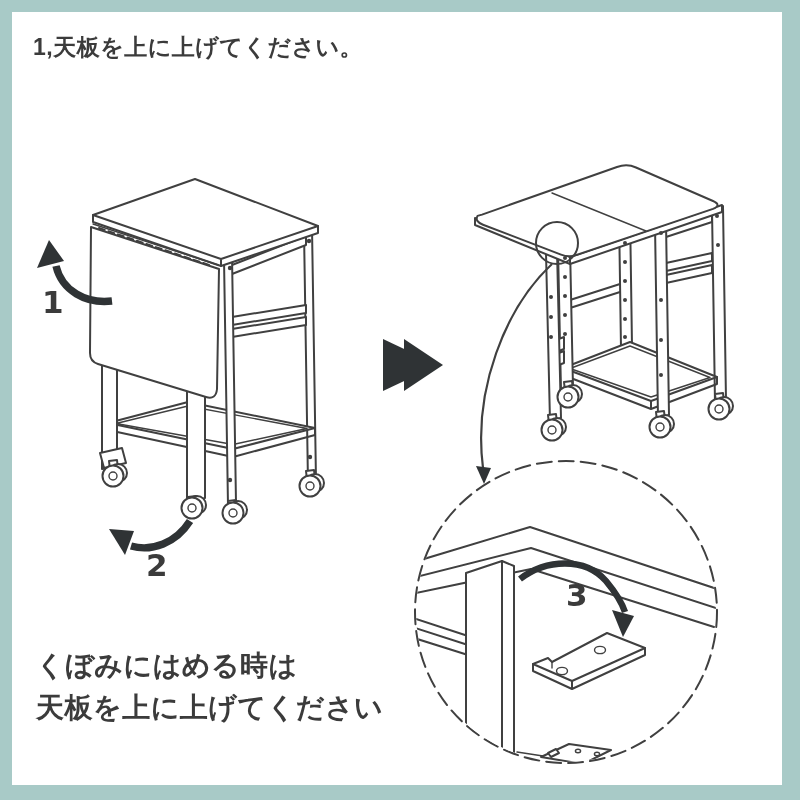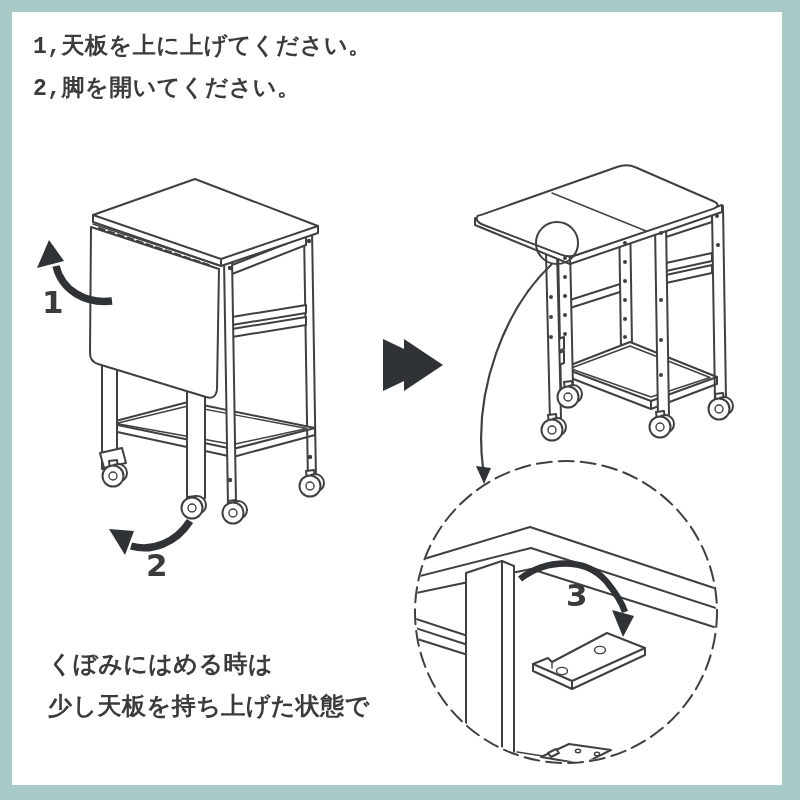--- a/index.html
+++ b/index.html
@@ -1,38 +1,37 @@
 <!DOCTYPE html>
 <html style="--background: #a8cac7; --panel: #ffffff; --line: #404040; --arrow: #2f3335; --text: #3b3b3b;"><head>
 <meta charset="utf-8">
 <style>
   html,body{margin:0;padding:0;width:800px;height:800px;background:var(--background,#a8cac7);overflow:hidden;position:relative}
   .panel{position:absolute;left:12px;top:12px;width:770px;height:773px;background:var(--panel,#ffffff)}
-  .jp{position:absolute;font-family:Liberation Mono, monospace;font-weight:600;color:var(--text,#3b3b3b);white-space:nowrap}
+  .jp{position:absolute;font-family:Liberation Sans, sans-serif;font-weight:600;color:var(--text,#3b3b3b);white-space:nowrap}
   .jp-top{left:33px;top:26px;font-size:23px;line-height:42px;letter-spacing:.5px}
-  .jp-note{left:48px;top:645px;font-size:24px;line-height:42px;letter-spacing:.5px}
+  .jp-note{left:36px;top:645px;font-size:28px;line-height:42px;letter-spacing:.5px}
   svg.diagram{position:absolute;left:0;top:0}
   .ln{fill:none;stroke:var(--line,#404040);stroke-width:2;stroke-linecap:round;stroke-linejoin:round}
   .thin{stroke-width:1.4}
   .lnf{fill:#ffffff;stroke:var(--line,#404040);stroke-width:2;stroke-linejoin:round}
   .dot{fill:var(--line,#404040);stroke:none}
   .arr{fill:var(--arrow,#2f3335);stroke:none}
   .arrln{fill:none;stroke:var(--arrow,#2f3335);stroke-width:7.4;stroke-linecap:butt}
   .arrln3{fill:none;stroke:var(--arrow,#2f3335);stroke-width:6.4;stroke-linecap:butt}
   .ptr{fill:none;stroke:var(--line,#404040);stroke-width:2.2}
   .steptxt{font-family:"DejaVu Sans",sans-serif;font-weight:600;font-size:31px;fill:var(--text,#3b3b3b)}
 </style>
 </head>
 <body>
 
 <div class="panel"></div>
 
 <div class="jp jp-top">
   <div>1,天板を上に上げてください。</div>
-  <div>2,脚を開いてください。</div>
 </div>
 
 <svg class="diagram" width="800" height="800" viewBox="0 0 800 800">
   <defs>
     <clipPath id="detailClip">
         <circle cx="566" cy="612" r="150"></circle>
       </clipPath>
   </defs>
 
   <g>
@@ -246,14 +245,14 @@
         <path class="arrln3" d="M520,579 C546,559 585,557 606,581 C616,593 622,603 625,612"></path>
         <polygon class="arr" points="612,610 634,616 623,637"></polygon>
       </g>
       <text class="steptxt" x="566" y="606">3</text>
     </g>
   </g>
 </svg>
 
 <div class="jp jp-note">
   <div>くぼみにはめる時は</div>
-  <div>少し天板を持ち上げた状態で</div>
+  <div>天板を上に上げてください</div>
 </div>
 
 </body></html>

